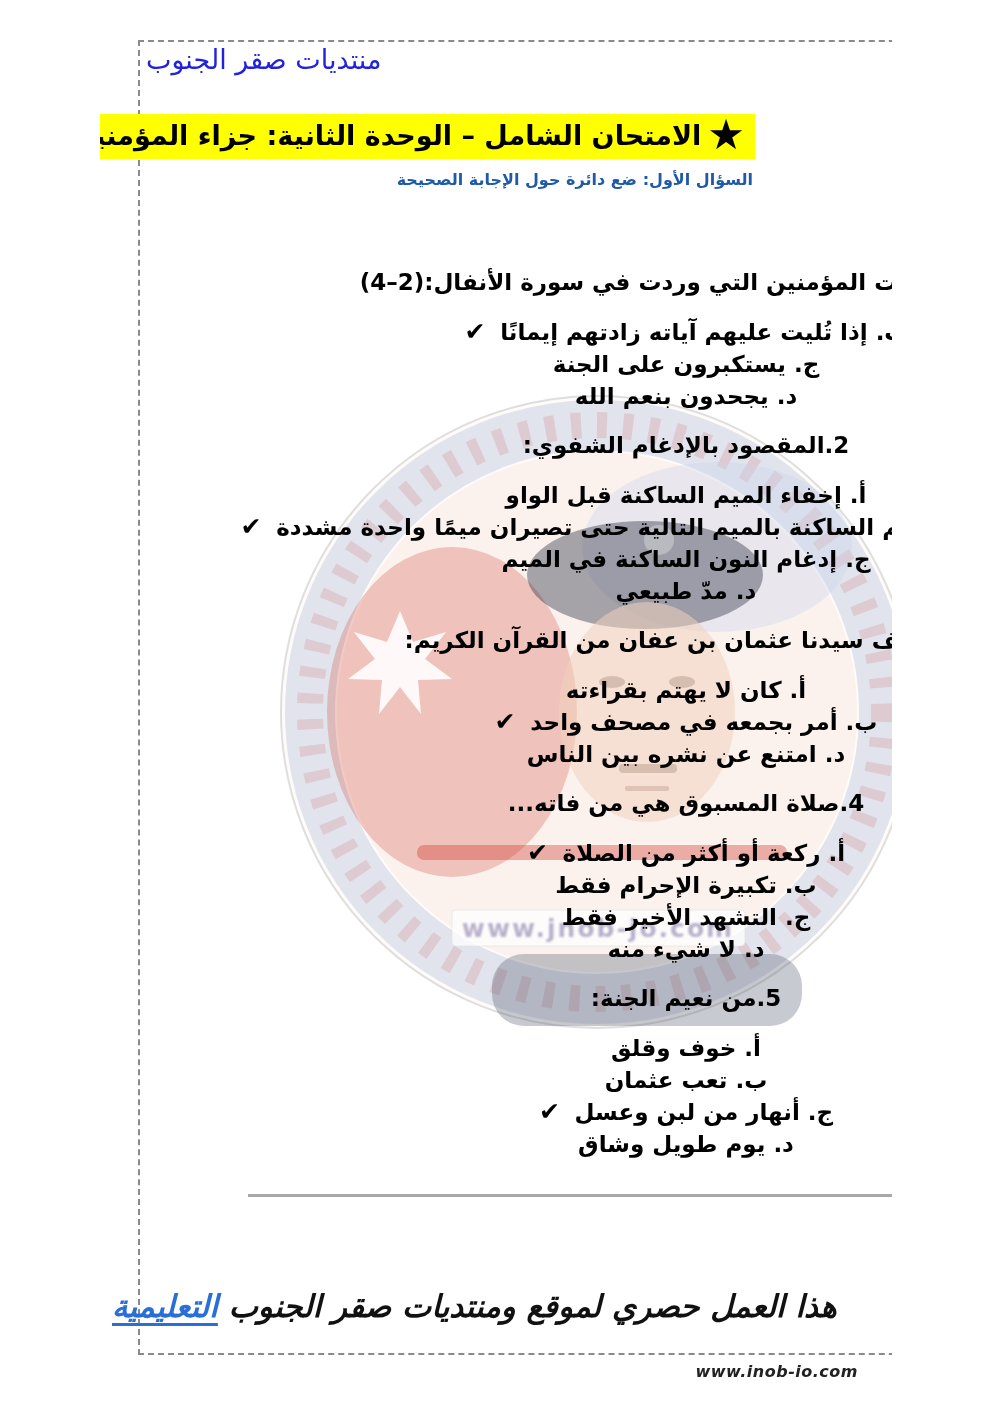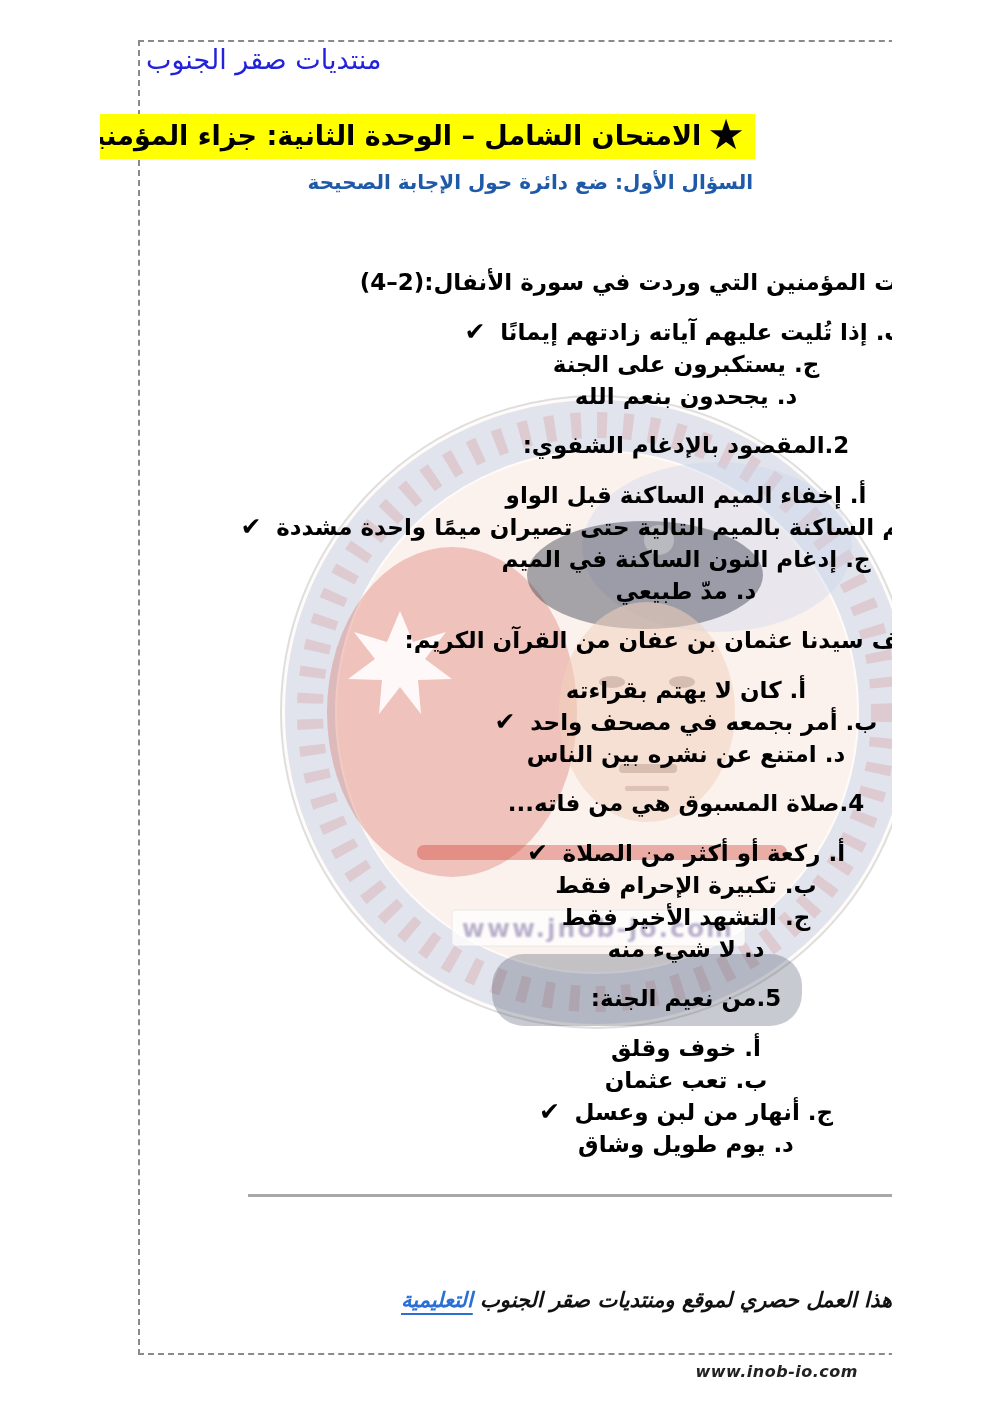--- a/index.html
+++ b/index.html
@@ -21,39 +21,39 @@
     display:flex; align-items:center;
   }
   .title-band {
     background:#ffff00; padding:3px 10px 6px 12px;
     font-size:27px; font-weight:bold; color:#000; white-space:nowrap;
     display:flex; align-items:center; gap:6px;
   }
   .star { font-size:42px; line-height:36px; color:#000; }
   .subtitle {
     position:absolute; top:170px; right:139px; direction:rtl;
-    font-size:20px; font-weight:bold; color:#1e5aa8; white-space:nowrap;
+    font-size:16px; font-weight:bold; color:#1e5aa8; white-space:nowrap;
   }
   .body-col {
     position:absolute; top:222px; left:240px; width:692px;
     direction:rtl; text-align:center;
     font-size:23px; font-weight:bold; color:#000; z-index:2;margin-top:44px;
   }
   .q-block { margin-bottom:17px; }
   .q-text { line-height:32px; margin-bottom:18px; white-space:nowrap; }
   .option { line-height:32px; white-space:nowrap; }
   .check { font-size:25px; margin-right:6px; }
   .divider {
     position:absolute; top:1194px; left:148px; width:700px; height:3px;
     background:#a8a8a8; z-index:2;
   }
   .footer-line {
-    position:absolute; top:1288px; left:0; width:100%;
-    text-align:right; direction:rtl;
-    font-size:21px; font-weight:bold; font-style:italic; color:#111;
+    position:absolute; top:1288px; left:12px; width:100%;
+    text-align:left; direction:rtl;
+    font-size:31px; font-weight:bold; font-style:italic; color:#111;
     z-index:2; white-space:nowrap;
   }
   .footer-link { color:#2a6fd6; text-decoration:underline; text-underline-offset:6px; }
   .page-url {
     position:absolute; right:34px; top:1362px;
     font-size:16px; font-weight:bold; font-style:italic; color:#222;
     font-family:"DejaVu Sans", sans-serif; letter-spacing:0.5px;
   }
   .watermark {
     position:absolute; left:167px; top:382px; width:660px; height:660px;

